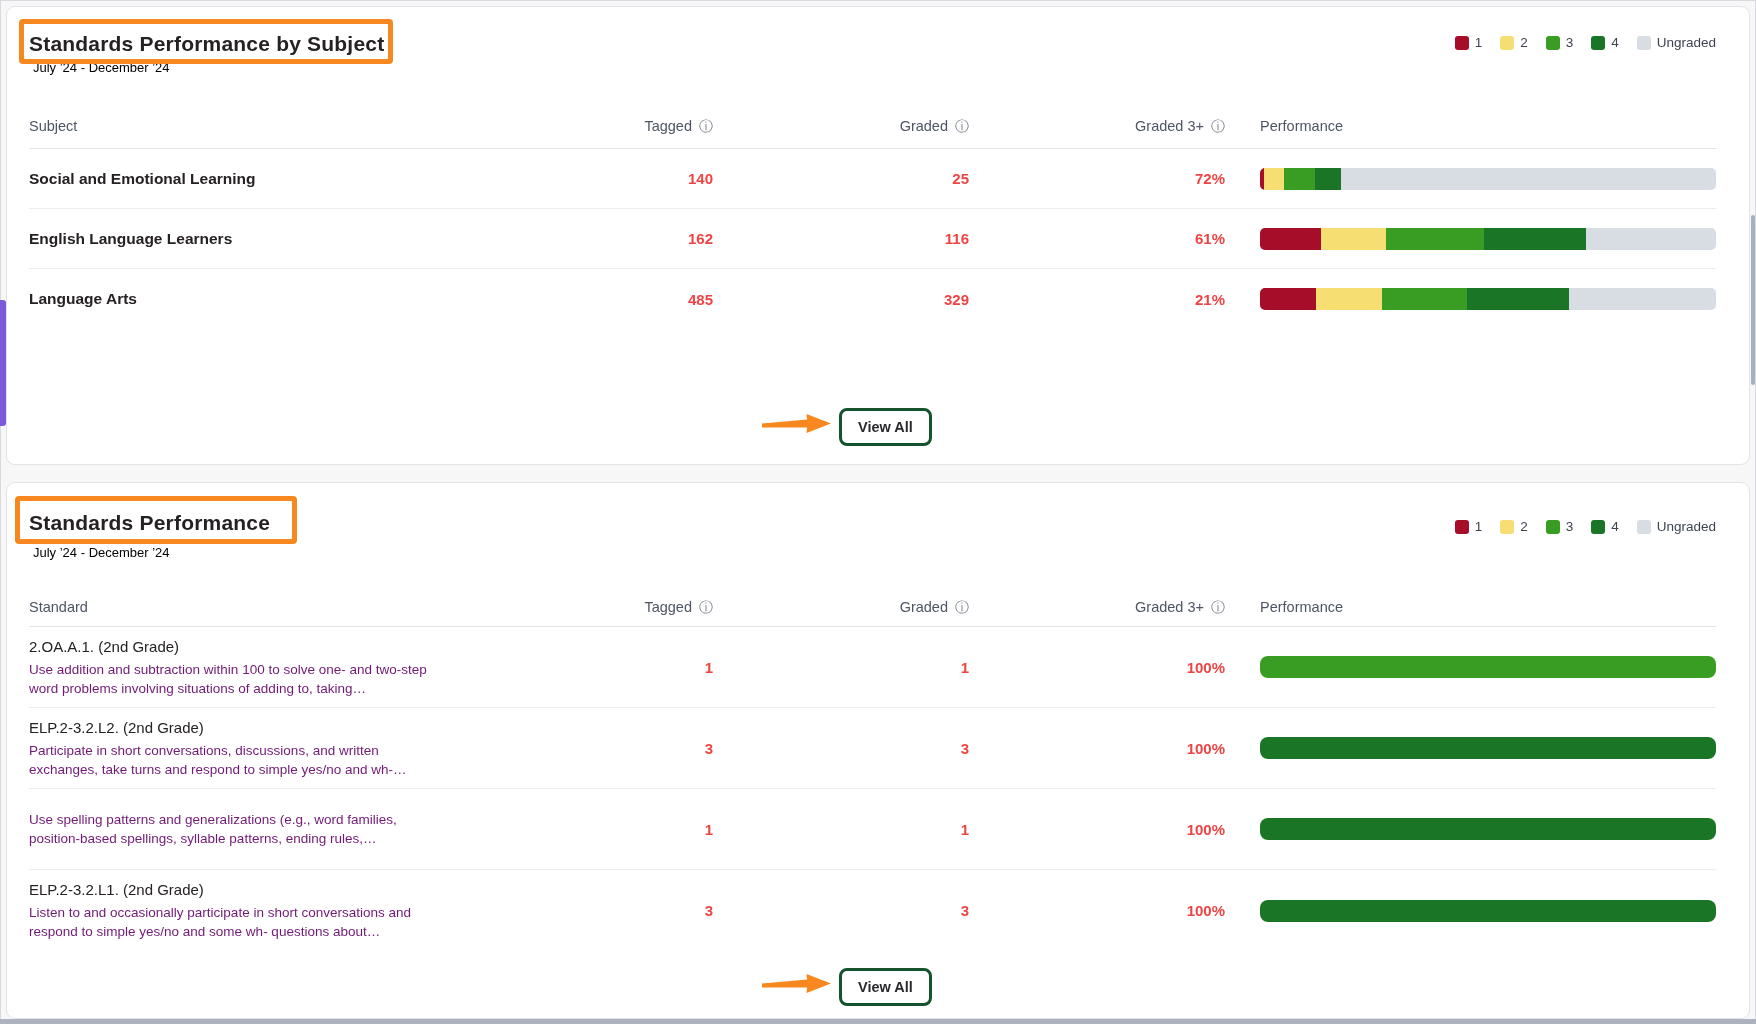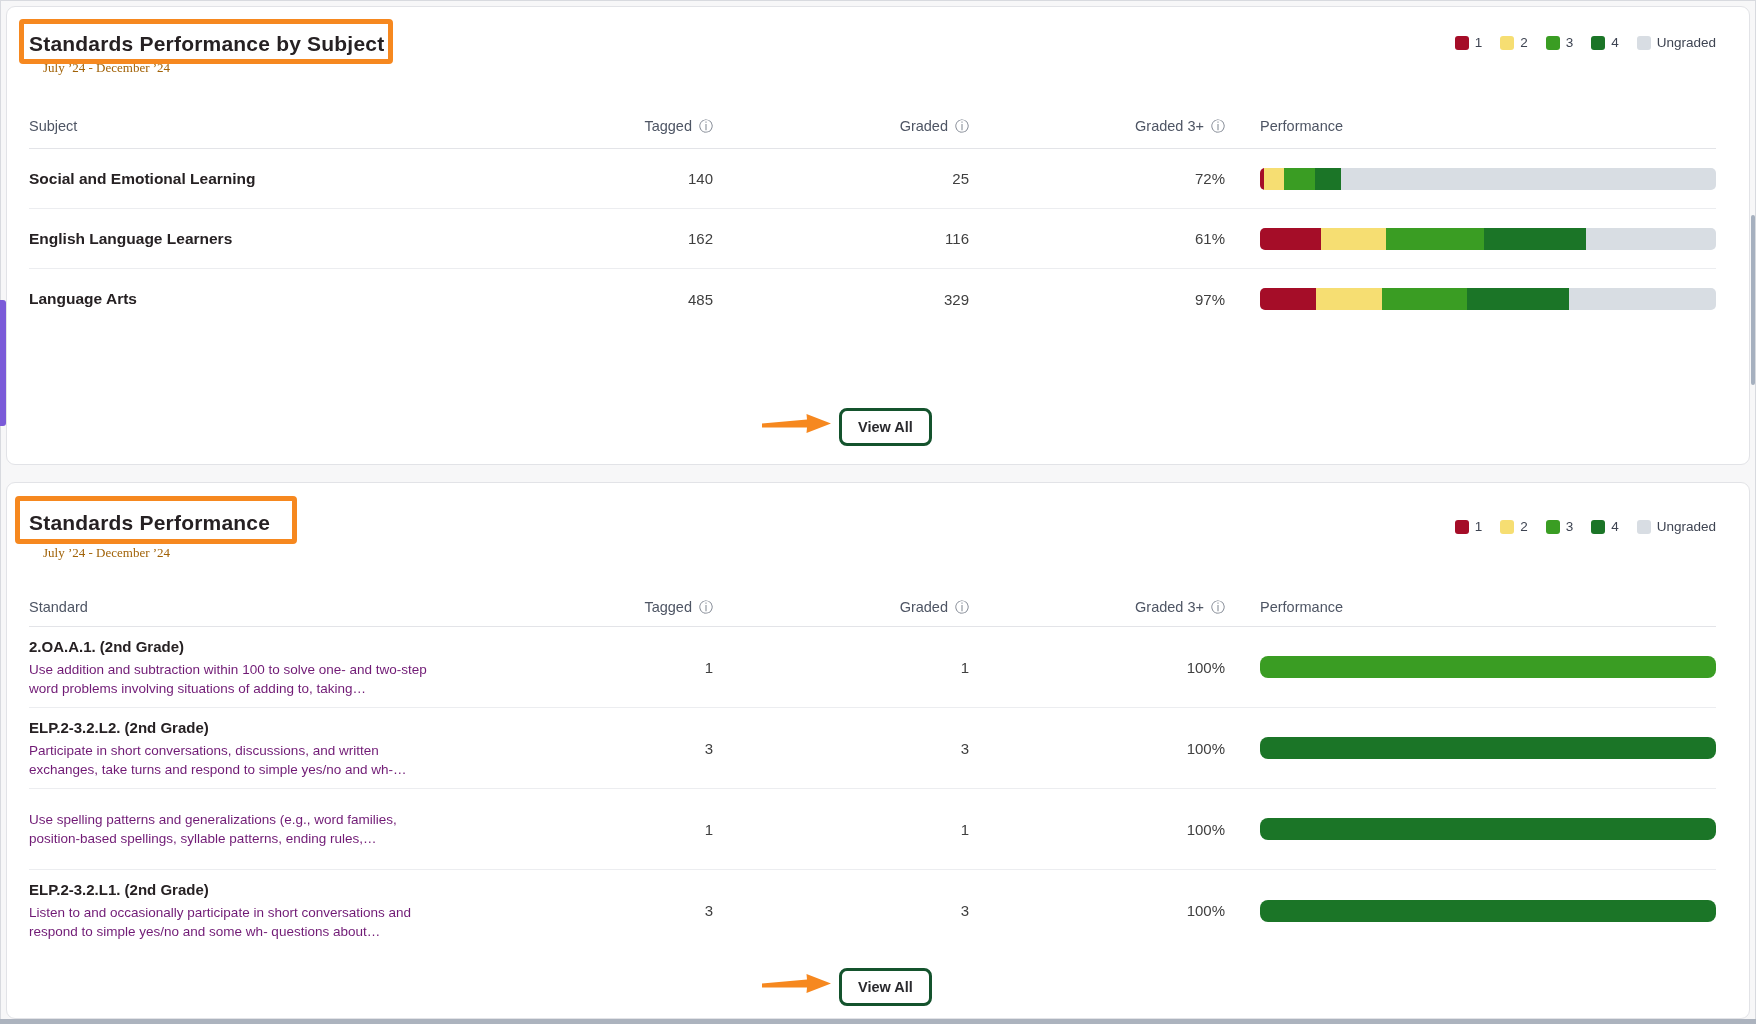--- a/index.html
+++ b/index.html
@@ -22,22 +22,22 @@
   #card1 { top: 6px; height: 459px; }
   #card2 { top: 482px; height: 537px; }
 
   .section-title {
     position: absolute; left: 22px;
     font-size: 21px; font-weight: 700; color: #262123; letter-spacing: .2px;
   }
   #card1 .section-title { top: 25px; }
   #card2 .section-title { top: 28px; }
   .date-range {
-    position: absolute; left: 36px;
-    font-size: 13px; color: #a16207; font-family: Liberation Serif, serif;
+    position: absolute; left: 26px;
+    font-size: 13px; color: #000000;
   }
   #card1 .date-range { top: 53px; }
   #card2 .date-range { top: 62px; }
 
   .legend {
     position: absolute; right: 33px;
     display: flex; align-items: center; gap: 18px;
   }
   #card1 .legend { top: 28px; }
   #card2 .legend { top: 36px; }
@@ -62,23 +62,23 @@
   .c-bar { width: 456px; margin-left: 35px; }
   .th-num { display: flex; justify-content: flex-end; align-items: center; gap: 7px; }
   .info { font-size: 14px; color: #777E8A; line-height: 1; cursor: default; }
 
   .data-row { border-bottom: 1px solid #ECEDF0; }
   .data-row:last-child { border-bottom: none; }
   #card1 .data-row { height: 60px; }
   #card2 .data-row { height: 81px; }
 
   .subject { font-size: 15.5px; font-weight: 700; color: #262123; }
-  .num { font-size: 15px; font-weight: 400; color: #404040; }
-
-  .std-code { font-size: 15px; font-weight: 700; color: #262123; line-height: 20px; margin-bottom: 3px; }
+  .num { font-size: 15px; font-weight: 700; color: #ef4444; }
+
+  .std-code { font-size: 15px; font-weight: 400; color: #262123; line-height: 20px; margin-bottom: 3px; }
   .std-desc { font-size: 13.5px; color: #701a75; line-height: 19px; max-width: 408px; }
 
   .bar { height: 22px; width: 456px; display: flex; overflow: hidden; border-radius: 5px; background: transparent; }
   #card2 .bar { border-radius: 8px; }
   .seg { height: 100%; }
 
   .view-all {
     position: absolute; left: 832px;
     background: #FFFFFF;
     border: 3px solid #14532d;
@@ -192,21 +192,21 @@
             <div class="seg" style="width: 21.5%; background: rgb(58, 157, 35);"></div>
             <div class="seg" style="width: 22.4%; background: rgb(27, 117, 39);"></div>
             <div class="seg" style="width: 28.4%; background: rgb(216, 221, 227);"></div>
           </div>
         </div>
     </div>
     <div class="trow data-row">
       <div class="c-name subject">Language Arts</div>
       <div class="c-t num">485</div>
       <div class="c-g num">329</div>
-      <div class="c-g3 num">97%</div>
+      <div class="c-g3 num">21%</div>
       <div class="c-bar">
           <div class="bar">
             <div class="seg" style="width: 12.2%; background: rgb(165, 13, 40);"></div>
             <div class="seg" style="width: 14.5%; background: rgb(246, 222, 114);"></div>
             <div class="seg" style="width: 18.7%; background: rgb(58, 157, 35);"></div>
             <div class="seg" style="width: 22.4%; background: rgb(27, 117, 39);"></div>
             <div class="seg" style="width: 32.2%; background: rgb(216, 221, 227);"></div>
           </div>
         </div>
     </div>

